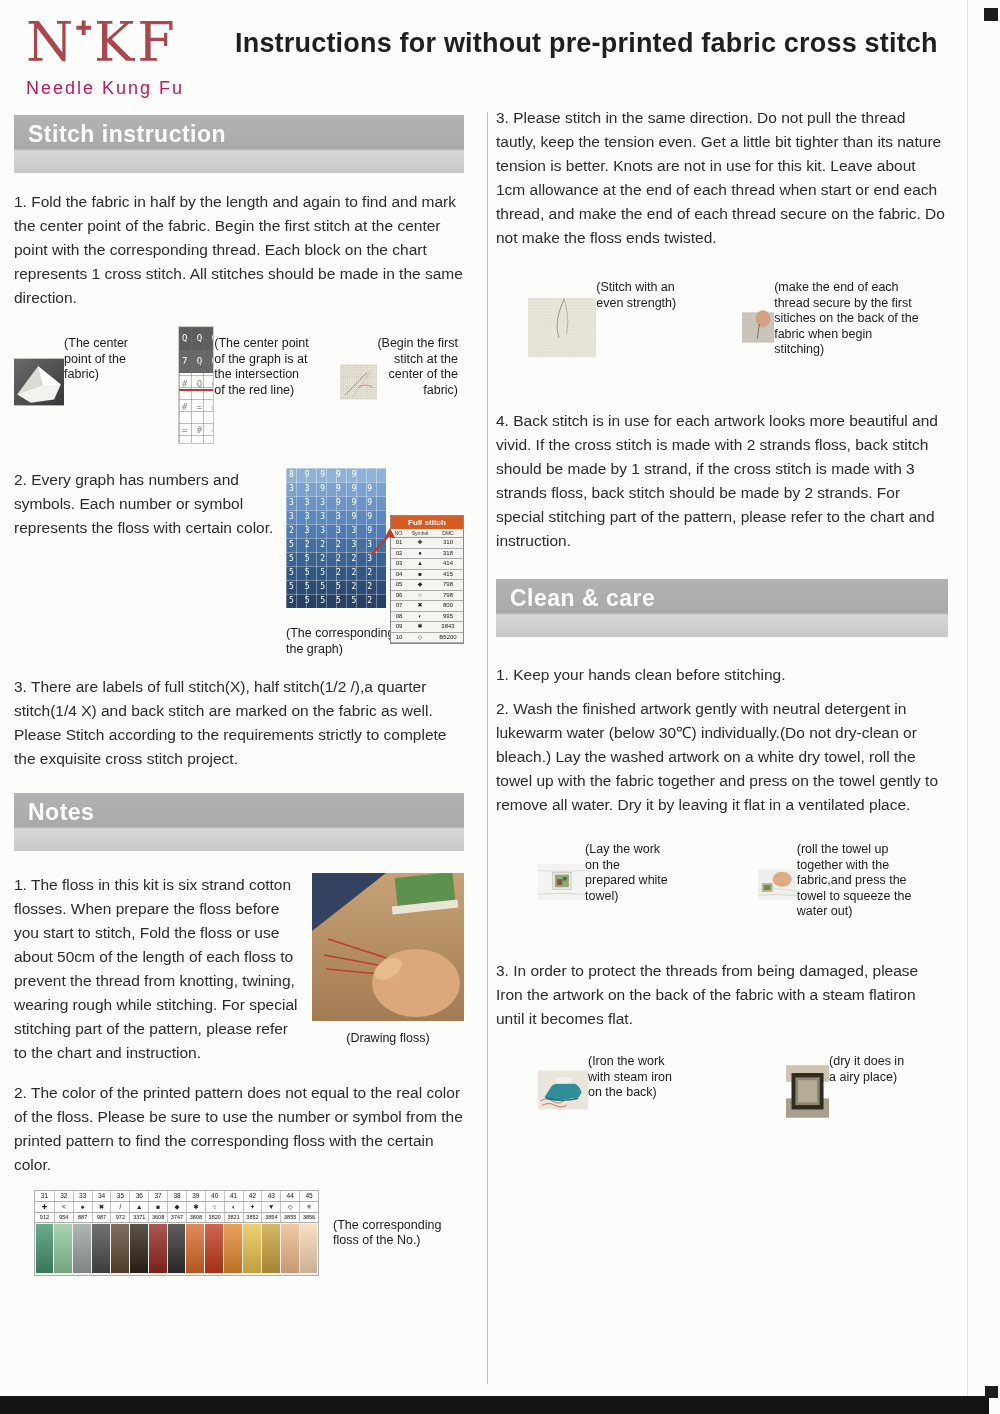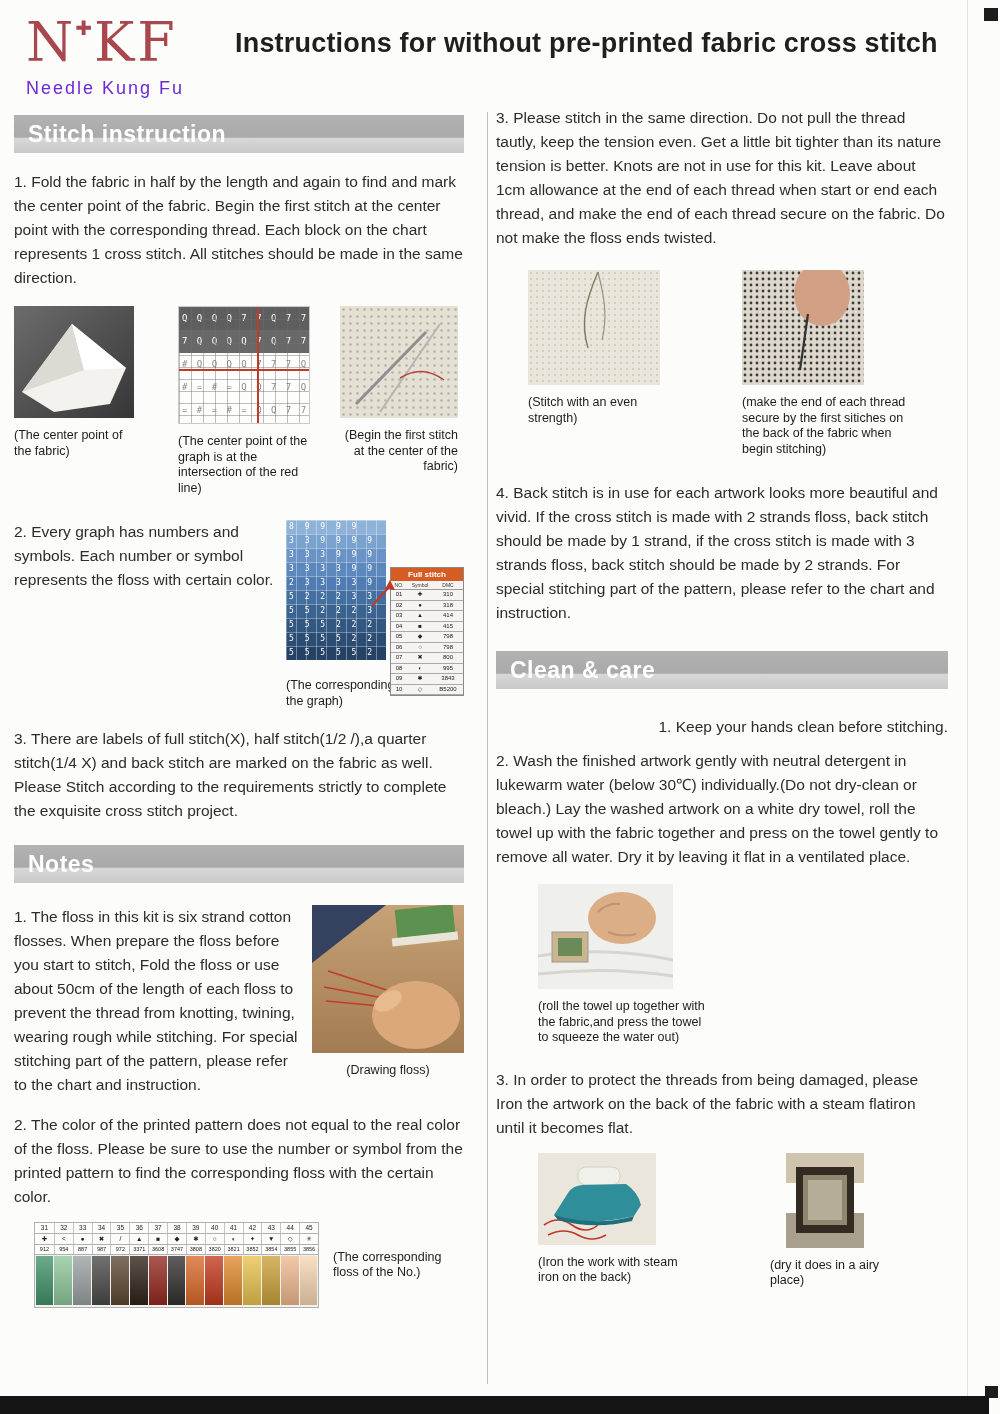--- a/index.html
+++ b/index.html
@@ -7,38 +7,38 @@
   .page {
     position:relative; width:1000px; height:1414px; margin:0 auto;
     background:#fcfcfa; overflow:hidden;
     font-family:"Liberation Sans", sans-serif; color:#2e2e2e;
   }
 
   
   .brand { position:absolute; left:26px; top:16px; width:200px; }
   .logo-letters { font-family:"DejaVu Serif", serif; font-size:54px; line-height:1; color:#a8484e; letter-spacing:3px; }
   .logo-plus { display:inline-block; font-size:20px; position:relative; top:-26px; margin:0 -1px; color:#a8484e; }
-  .logo-sub { margin-top:8px; font-size:18px; letter-spacing:2px; color:#6d28d9; }
+  .logo-sub { margin-top:8px; font-size:18px; letter-spacing:2px; color:#be185d; }
   .page-title { position:absolute; left:235px; top:28px; font-size:27px; font-weight:700; color:#1f1f1f; letter-spacing:0.2px; }
 
   
   .col-left  { position:absolute; left:14px;  top:115px; width:450px; }
   .col-right { position:absolute; left:496px; top:106px; width:452px; }
   .divider { position:absolute; left:487px; top:112px; width:1px; height:1272px; background:#bdbdbd; }
 
   .section-bar {
-    height:38px; padding:6px 0 0 14px;
+    height:58px; padding:6px 0 0 14px;
     background:linear-gradient(to bottom,#b3b3b3 0%,#a9a9a9 58%,#d7d7d7 62%,#c9c9c9 100%);
     color:#fff; font-size:23px; font-weight:700; letter-spacing:0.5px;
   }
 
   .para { font-size:15.5px; line-height:24px; color:#2c2c2c; }
 
   .caption { font-size:12.5px; line-height:15.5px; color:#1c1c1c; margin-top:10px; }
-  .figbox { display:flex; flex-direction:column; }
+  .figbox { display:flex; flex-direction:row; }
   .photo { display:block; }
 
   
   .p1 { margin-top:17px; }
   .figrow1 { display:flex; margin-top:16px; }
   .fb1 { width:120px; margin-right:44px; }
   .fb2 { width:132px; margin-right:30px; }
   .fb3 { width:118px;text-align:right; }
 
   .para2-wrap { margin-top:24px; overflow:hidden; }
@@ -53,21 +53,21 @@
   .fig6-box { width:285px; margin-left:20px; }
   .fig6-cap { width:120px; margin-left:14px; margin-top:0; }
 
   
   .figrow-r1 { display:flex; margin-top:20px; padding-left:32px; }
   .fb7 { width:152px; margin-right:62px; }
   .fb8 { width:182px; }
   .fb8 .photo { margin-left:0; }
   .p4 { margin-top:24px; }
   .clean-bar { margin-top:26px; }
-  .pc1 { margin-top:26px;text-align:right; }
+  .pc1 { margin-top:26px; }
   .pc2 { margin-top:10px; }
   .figrow-r2 { display:flex; margin-top:15px; padding-left:42px; }
   .fb9 { width:134px; margin-right:86px; }
   .fb10 { width:176px; }
   .pc3 { margin-top:22px; }
   .figrow-r3 { display:flex; margin-top:13px; padding-left:42px; }
   .fb11 { width:150px; margin-right:82px; }
   .fb12 { width:140px; }
   .fb12 .photo { margin-left:16px; }
 
@@ -411,20 +411,31 @@
     </div>
 
     <p class="para p4">4. Back stitch is in use for each artwork looks more beautiful and vivid. If the cross stitch is made with 2 strands floss, back stitch should be made by 1 strand, if the cross stitch is made with 3 strands floss, back stitch should be made by 2 strands. For special stitching part of the pattern, please refer to the chart and instruction.</p>
 
     <div class="section-bar clean-bar">Clean &amp; care</div>
 
     <p class="para pc1">1. Keep your hands clean before stitching.</p>
     <p class="para pc2">2. Wash the finished artwork gently with neutral detergent in lukewarm water (below 30℃) individually.(Do not dry-clean or bleach.) Lay the washed artwork on a white dry towel, roll the towel up with the fabric together and press on the towel gently to remove all water. Dry it by leaving it flat in a ventilated place.</p>
 
     <div class="figrow-r2">
+      <div class="figbox fb9">
+        <svg class="photo" width="128" height="100" viewBox="0 0 128 100">
+          <rect width="128" height="100" fill="#f3f3f1"></rect>
+          <path d="M0,18 q64,6 128,0 M0,84 q64,-6 128,0" stroke="#dcdcd6" stroke-width="3" fill="none"></path>
+          <rect x="40" y="24" width="50" height="46" fill="#e9e7e0" stroke="#9a9a9a"></rect>
+          <rect x="46" y="30" width="38" height="34" fill="#8fa878"></rect>
+          <rect x="52" y="42" width="14" height="16" fill="#7a5a3a"></rect>
+          <rect x="68" y="36" width="10" height="10" fill="#50663e"></rect>
+        </svg>
+        <div class="caption">(Lay the work on the prepared white towel)</div>
+      </div>
       <div class="figbox fb10">
         <svg class="photo" width="135" height="105" viewBox="0 0 135 105">
           <rect width="135" height="105" fill="#efefec"></rect>
           <path d="M0,72 q67,-10 135,4 M0,90 q67,-8 135,2" stroke="#d6d6d0" stroke-width="3" fill="none"></path>
           <rect x="14" y="48" width="36" height="30" fill="#cbb48e" stroke="#9a9a9a"></rect>
           <rect x="20" y="54" width="24" height="18" fill="#6a8a5a"></rect>
           <ellipse cx="84" cy="34" rx="34" ry="26" fill="#dcae86"></ellipse>
           <path d="M60,28 q10,-10 22,-8 M70,48 q14,6 28,2" stroke="#c29270" stroke-width="2" fill="none"></path>
         </svg>
         <div class="caption">(roll the towel up together with the fabric,and press the towel to squeeze the water out)</div>

